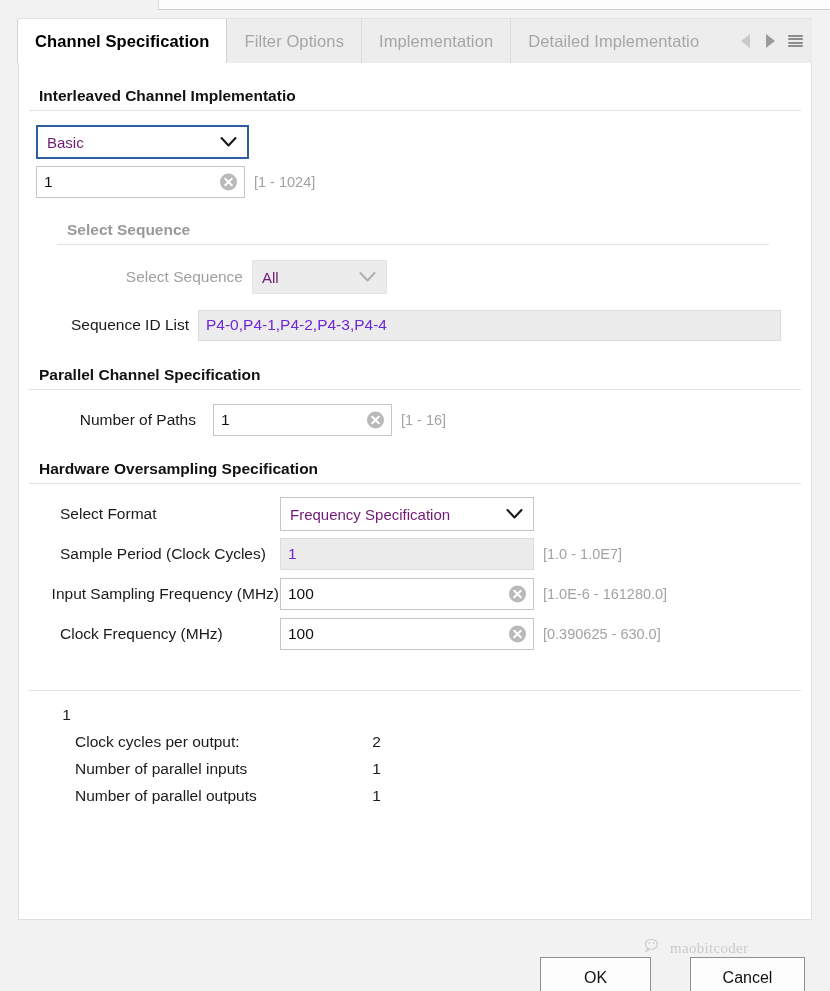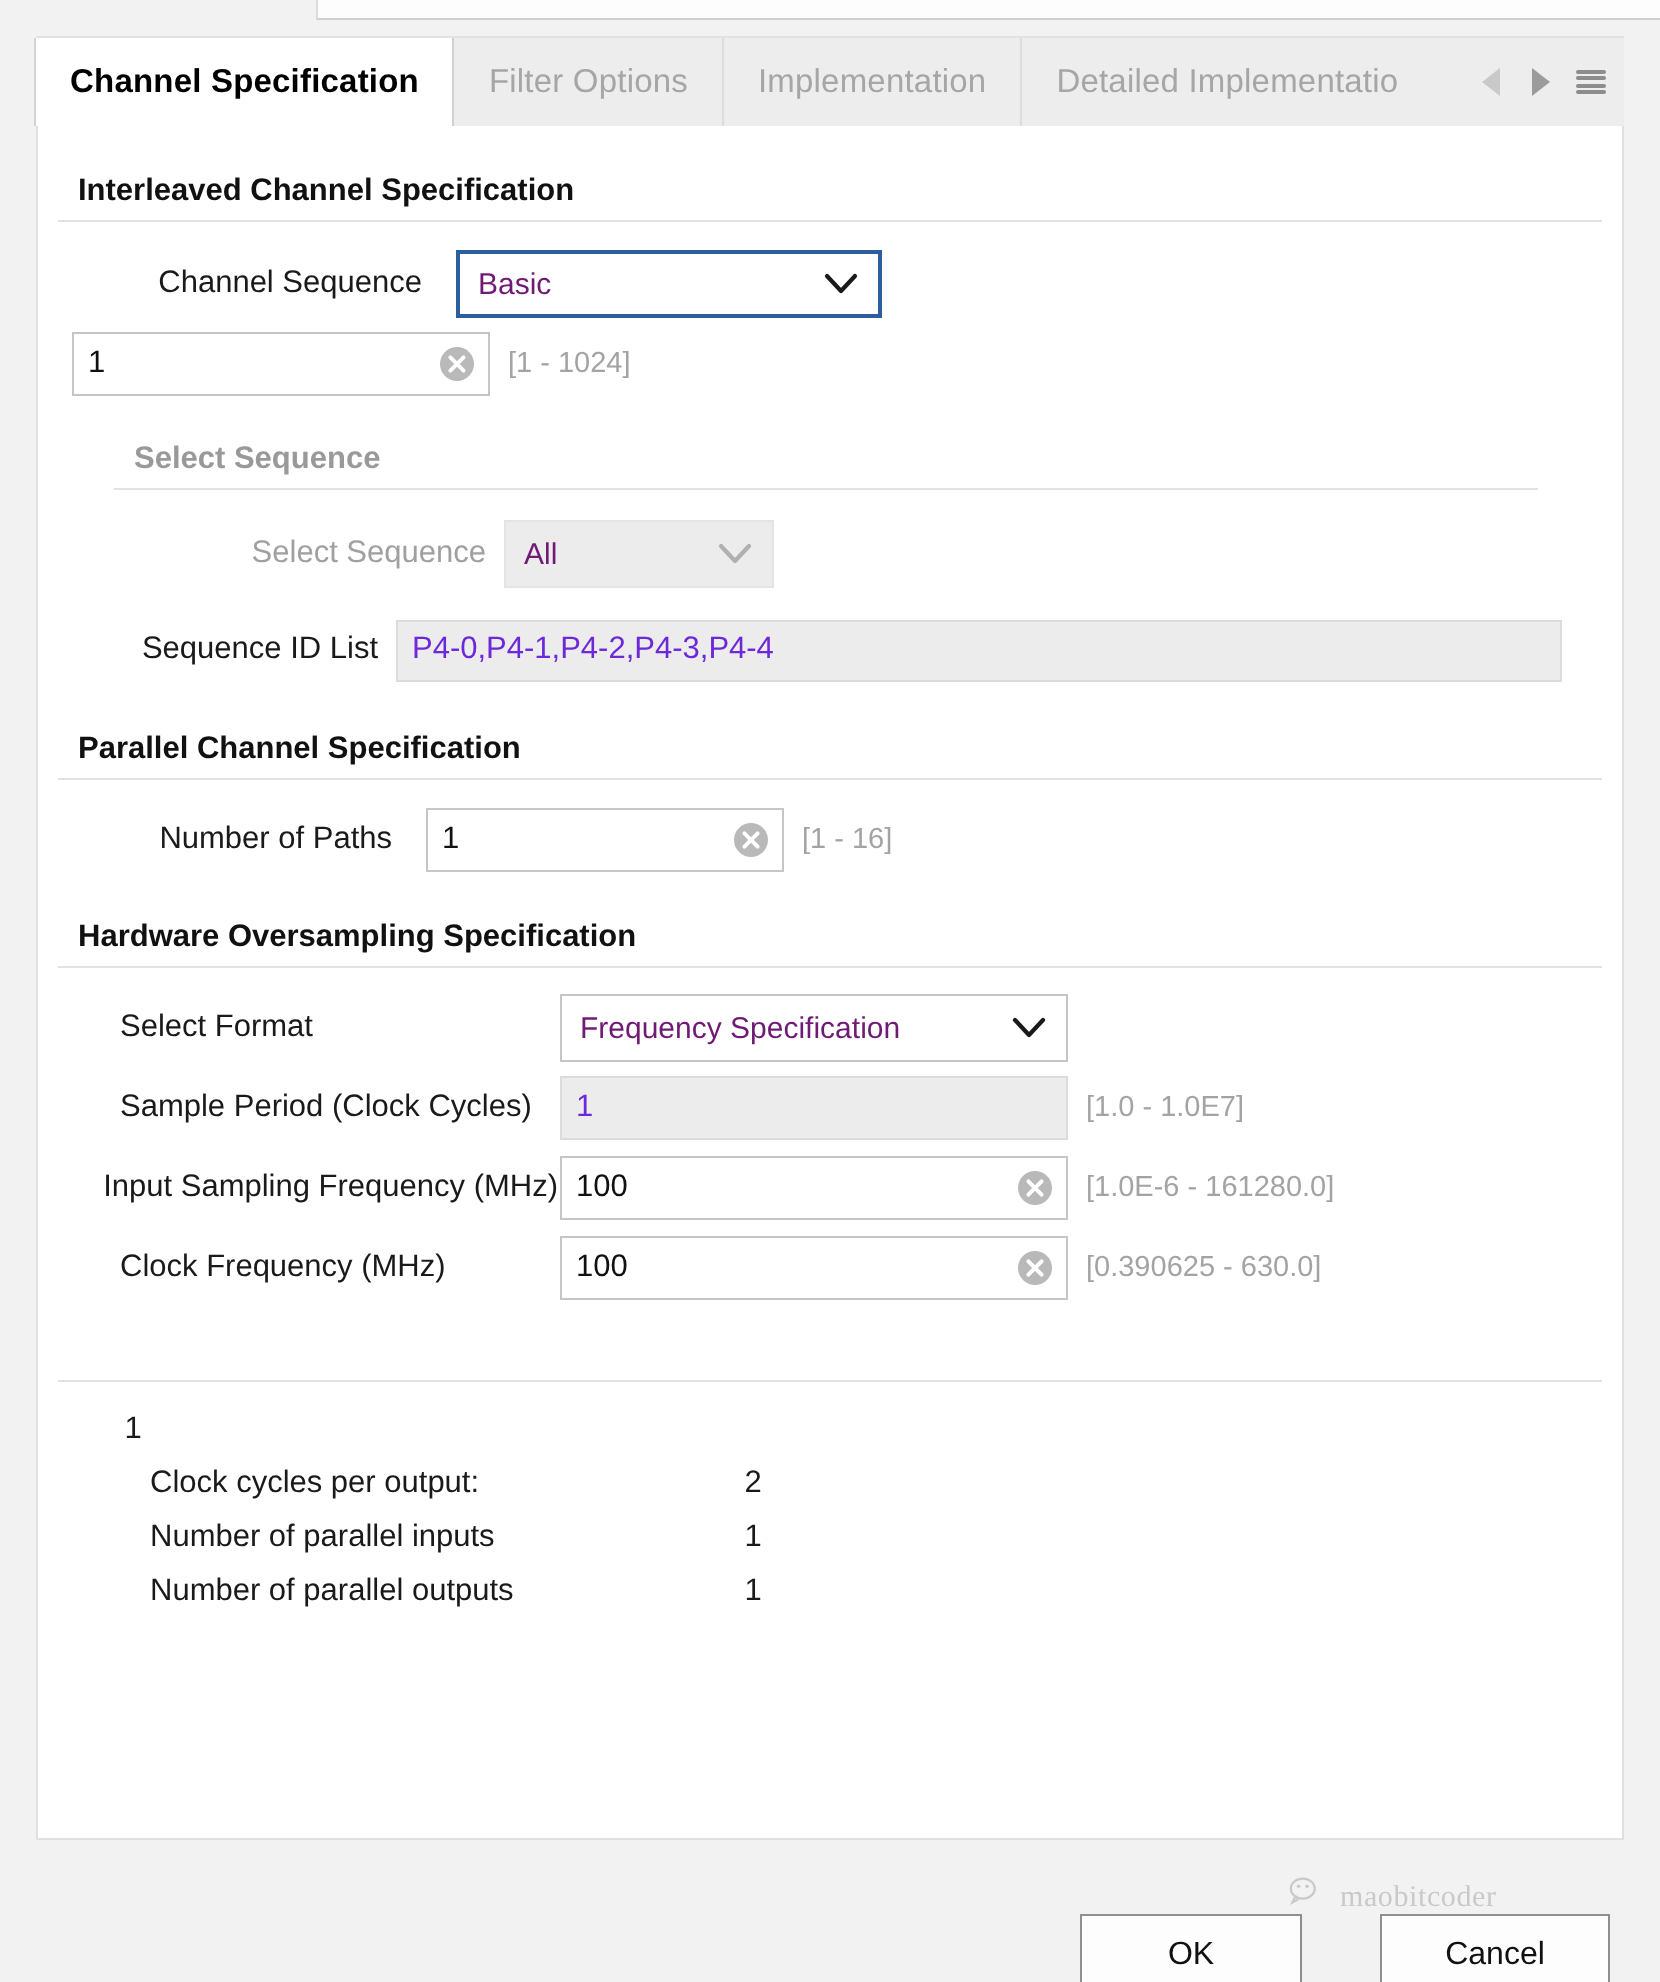--- a/index.html
+++ b/index.html
@@ -277,24 +277,23 @@
           <i></i>
           <i></i>
           <i></i>
       </span>
     </div>
   </div>
 </div>
 
 <div id="panel">
 
-  <div class="group-title" style="margin-top:24px;">Interleaved Channel Specification</div>
+  <div class="group-title" style="margin-top:24px;">Interleaved Channel Implementatio</div>
 
   <div class="row" style="margin-top:15px;">
-    <div class="lbl" style="width:192px;">Channel Sequence</div>
     <div class="dropdown focused" style="width:213px; margin-left:17px;">
       <span>Basic</span>
       <span class="chev">
         <svg width="17" height="11" viewBox="0 0 17 11">
             <path d="M1.5 1.5 L8.5 9 L15.5 1.5" fill="none" stroke="#1a1a1a" stroke-width="2.1" stroke-linecap="round" stroke-linejoin="round"></path>
           </svg>
       </span>
     </div>
   </div>
 

